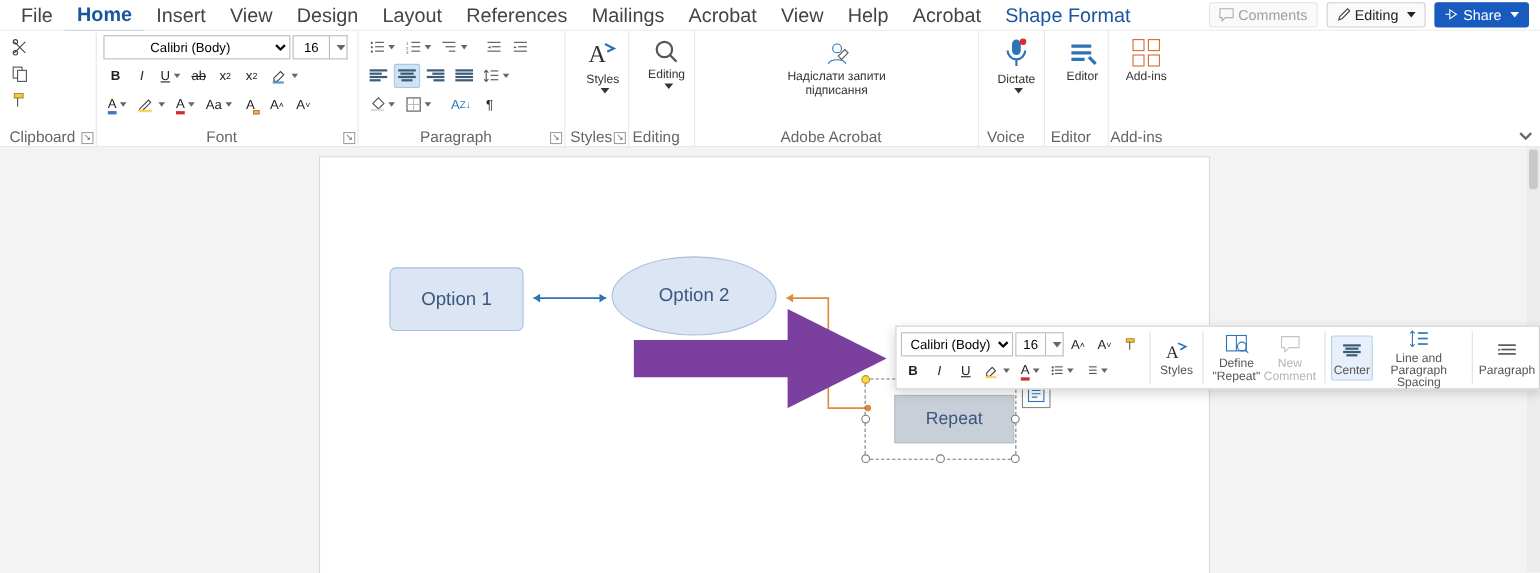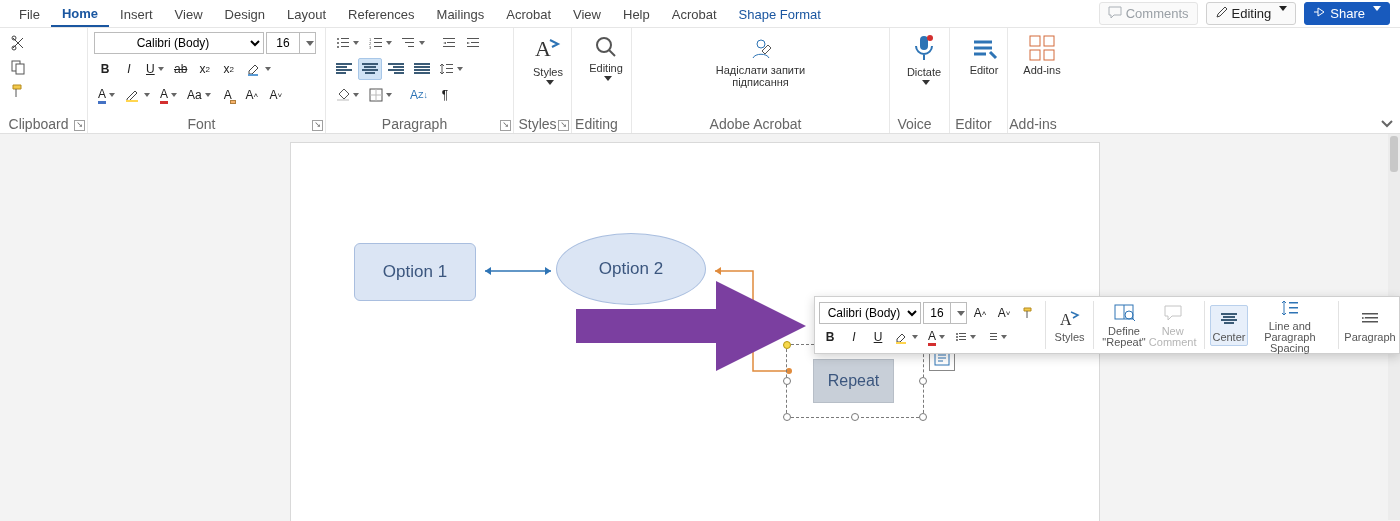--- a/index.html
+++ b/index.html
@@ -19,42 +19,42 @@
   .menubar {
     display: flex;
     align-items: center;
     height: 28px;
     background: #ffffff;
     border-bottom: 1px solid #e6e6e6;
     padding-left: 8px;
   }
   .tab {
     padding: 5px 11px 4px;
-    font-size: 13px;
+    font-size: 18px;
     color: #444;
     cursor: pointer;
   }
   .tab.active {
     color: #1a56a0;
     border-bottom: 2px solid #1a56a0;
     font-weight: 600;
   }
   .tab.file { color: #444; }
   .tab.context { color: #1a56a0; }
 
   .menubar-right {
     margin-left: auto;
     display: flex;
     align-items: center;
     gap: 8px;
     padding-right: 10px;
   }
   .btn {
     display: flex;
-    align-items: flex-start;
+    align-items: center;
     gap: 4px;
     padding: 3px 8px;
     font-size: 13px;
     border: 1px solid #d0d0d0;
     border-radius: 3px;
     background: #fafafa;
     cursor: pointer;
   }
   .btn.comment { color: #9aa0a6; border-color: #e4e4e4; }
   .btn.share   { background: #185abd; color: #fff; border-color: #185abd; }
@@ -155,21 +155,21 @@
     position:absolute; left:265px; top:90px; width:150px; height:72px;
     background:#dbe5f4; border:1px solid #a9bedf; border-radius:50%;
     display:flex; align-items:center; justify-content:center;
     color:#3b567e; font-size:17px;
   }
   .shape-repeat-group{
     position:absolute; left:495px; top:201px; width:138px; height:74px;
     border:1px dashed #7a7a7a;
   }
   .shape-repeat{
-    position:absolute; left:26px; top:14px; width:81px; height:44px;
+    position:absolute; left:26px; top:14px; width:109px; height:44px;
     background:#c8cfd8; border:1px solid #b7bec7;
     display:flex; align-items:center; justify-content:center;
     color:#3b567e; font-size:16px;
   }
   .handle{
     position:absolute; width:8px; height:8px; background:#fff; border:1px solid #7a7a7a; border-radius:50%;
   }
   .handle.rot{ background:#f7d84c; border-color:#b49714; }
   .drawing-btn{
     position:absolute; left:638px; top:202px; width:26px; height:26px;

